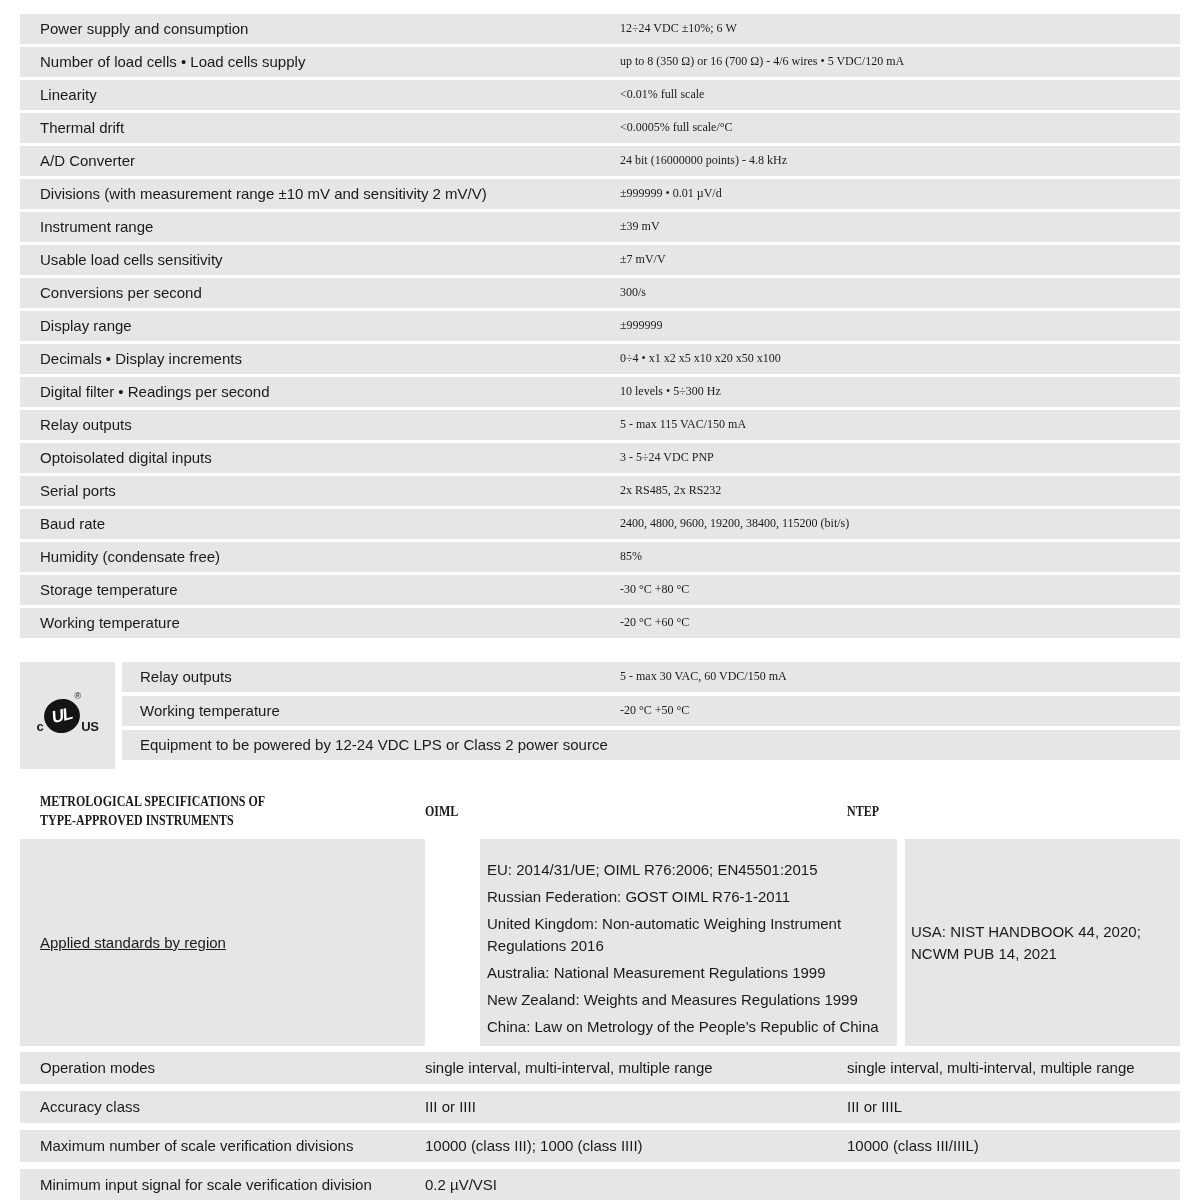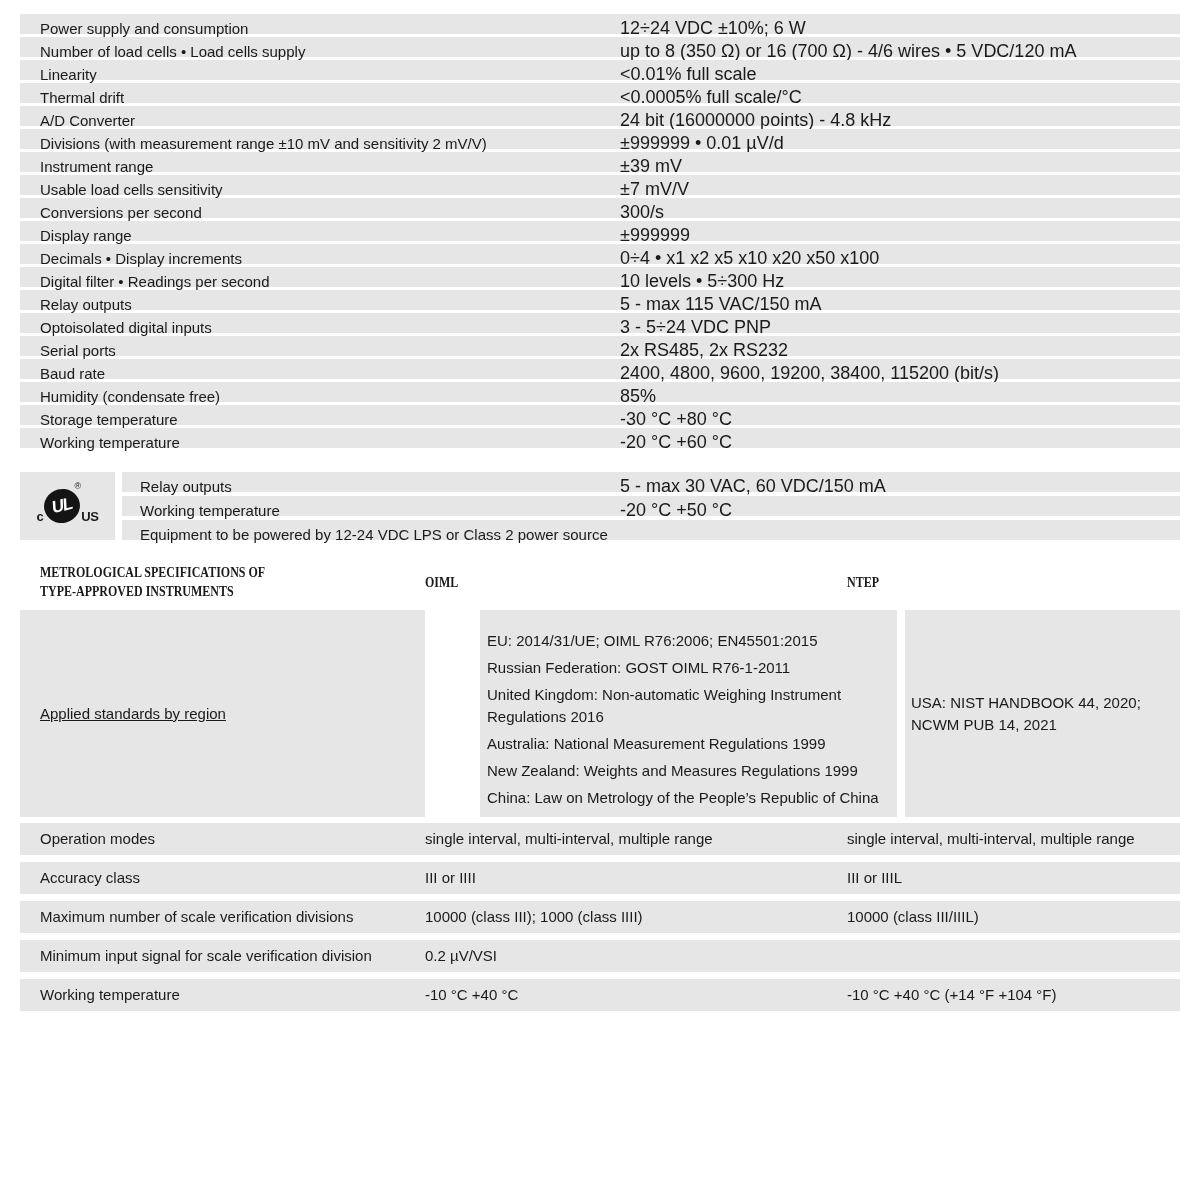--- a/index.html
+++ b/index.html
@@ -2,30 +2,30 @@
 <html style="--row-bg: #e6e6e6; --text: #1a1a1a; --page-bg: #ffffff;"><head>
 <meta charset="utf-8">
 <style>
   :root { --row-bg:#e6e6e6; --text:#1a1a1a; --page-bg:#ffffff; }
   * { margin:0; padding:0; box-sizing:border-box; }
   html,body { background:var(--page-bg); }
   body { font-family:"Liberation Sans", sans-serif; color:var(--text); }
   .page { position:relative; width:1200px; height:1200px; padding:14px 20px 0 20px; overflow:hidden; background:var(--page-bg); }
 
   
-  .row { position:relative; height:20px; background:var(--row-bg); margin-bottom:3px; }
+  .row { position:relative; height:30px; background:var(--row-bg); margin-bottom:3px; }
   .row .lbl { position:absolute; left:20px; top:0; line-height:29px; font-size:15px; white-space:nowrap; }
-  .row .val { position:absolute; left:600px; top:0; line-height:29px; font-size:18px; white-space:nowrap; }
+  .row .val { position:absolute; left:600px; top:0; line-height:29px; font-size:12px; white-space:nowrap;font-family:Liberation Serif, serif; }
 
   
   .ul-block { display:flex; margin-top:24px; }
   .ul-logo-cell { width:95px; margin-right:7px; background:var(--row-bg); display:flex; align-items:center; justify-content:center; }
   .ul-rows { flex:1; }
   .ul-rows .row { margin-bottom:4px; }
-  .ul-rows .row:last-child { margin-bottom:0; }
+  .ul-rows .row:last-child { margin-bottom:9px; }
   .ul-rows .row .lbl { left:18px; }
   .ul-rows .row .val { left:498px; }
   .ul-rows .row.note .lbl { left:18px; }
   .ul-mark { position:relative; display:flex; align-items:flex-end; }
   .ul-c, .ul-us { font-weight:bold; font-size:13px; line-height:1; letter-spacing:-.5px; }
   .ul-circle { width:36px; height:34px; margin:0 1px; background:#141414; border-radius:50%; position:relative; display:flex; align-items:center; justify-content:center; transform:rotate(-14deg); }
   .ul-letters { color:#fff; font-weight:bold; font-style:italic; font-size:17px; letter-spacing:-1px; }
   .ul-reg { position:absolute; top:-4px; right:-6px; font-size:9px; color:#141414; transform:rotate(14deg); }
 
   

